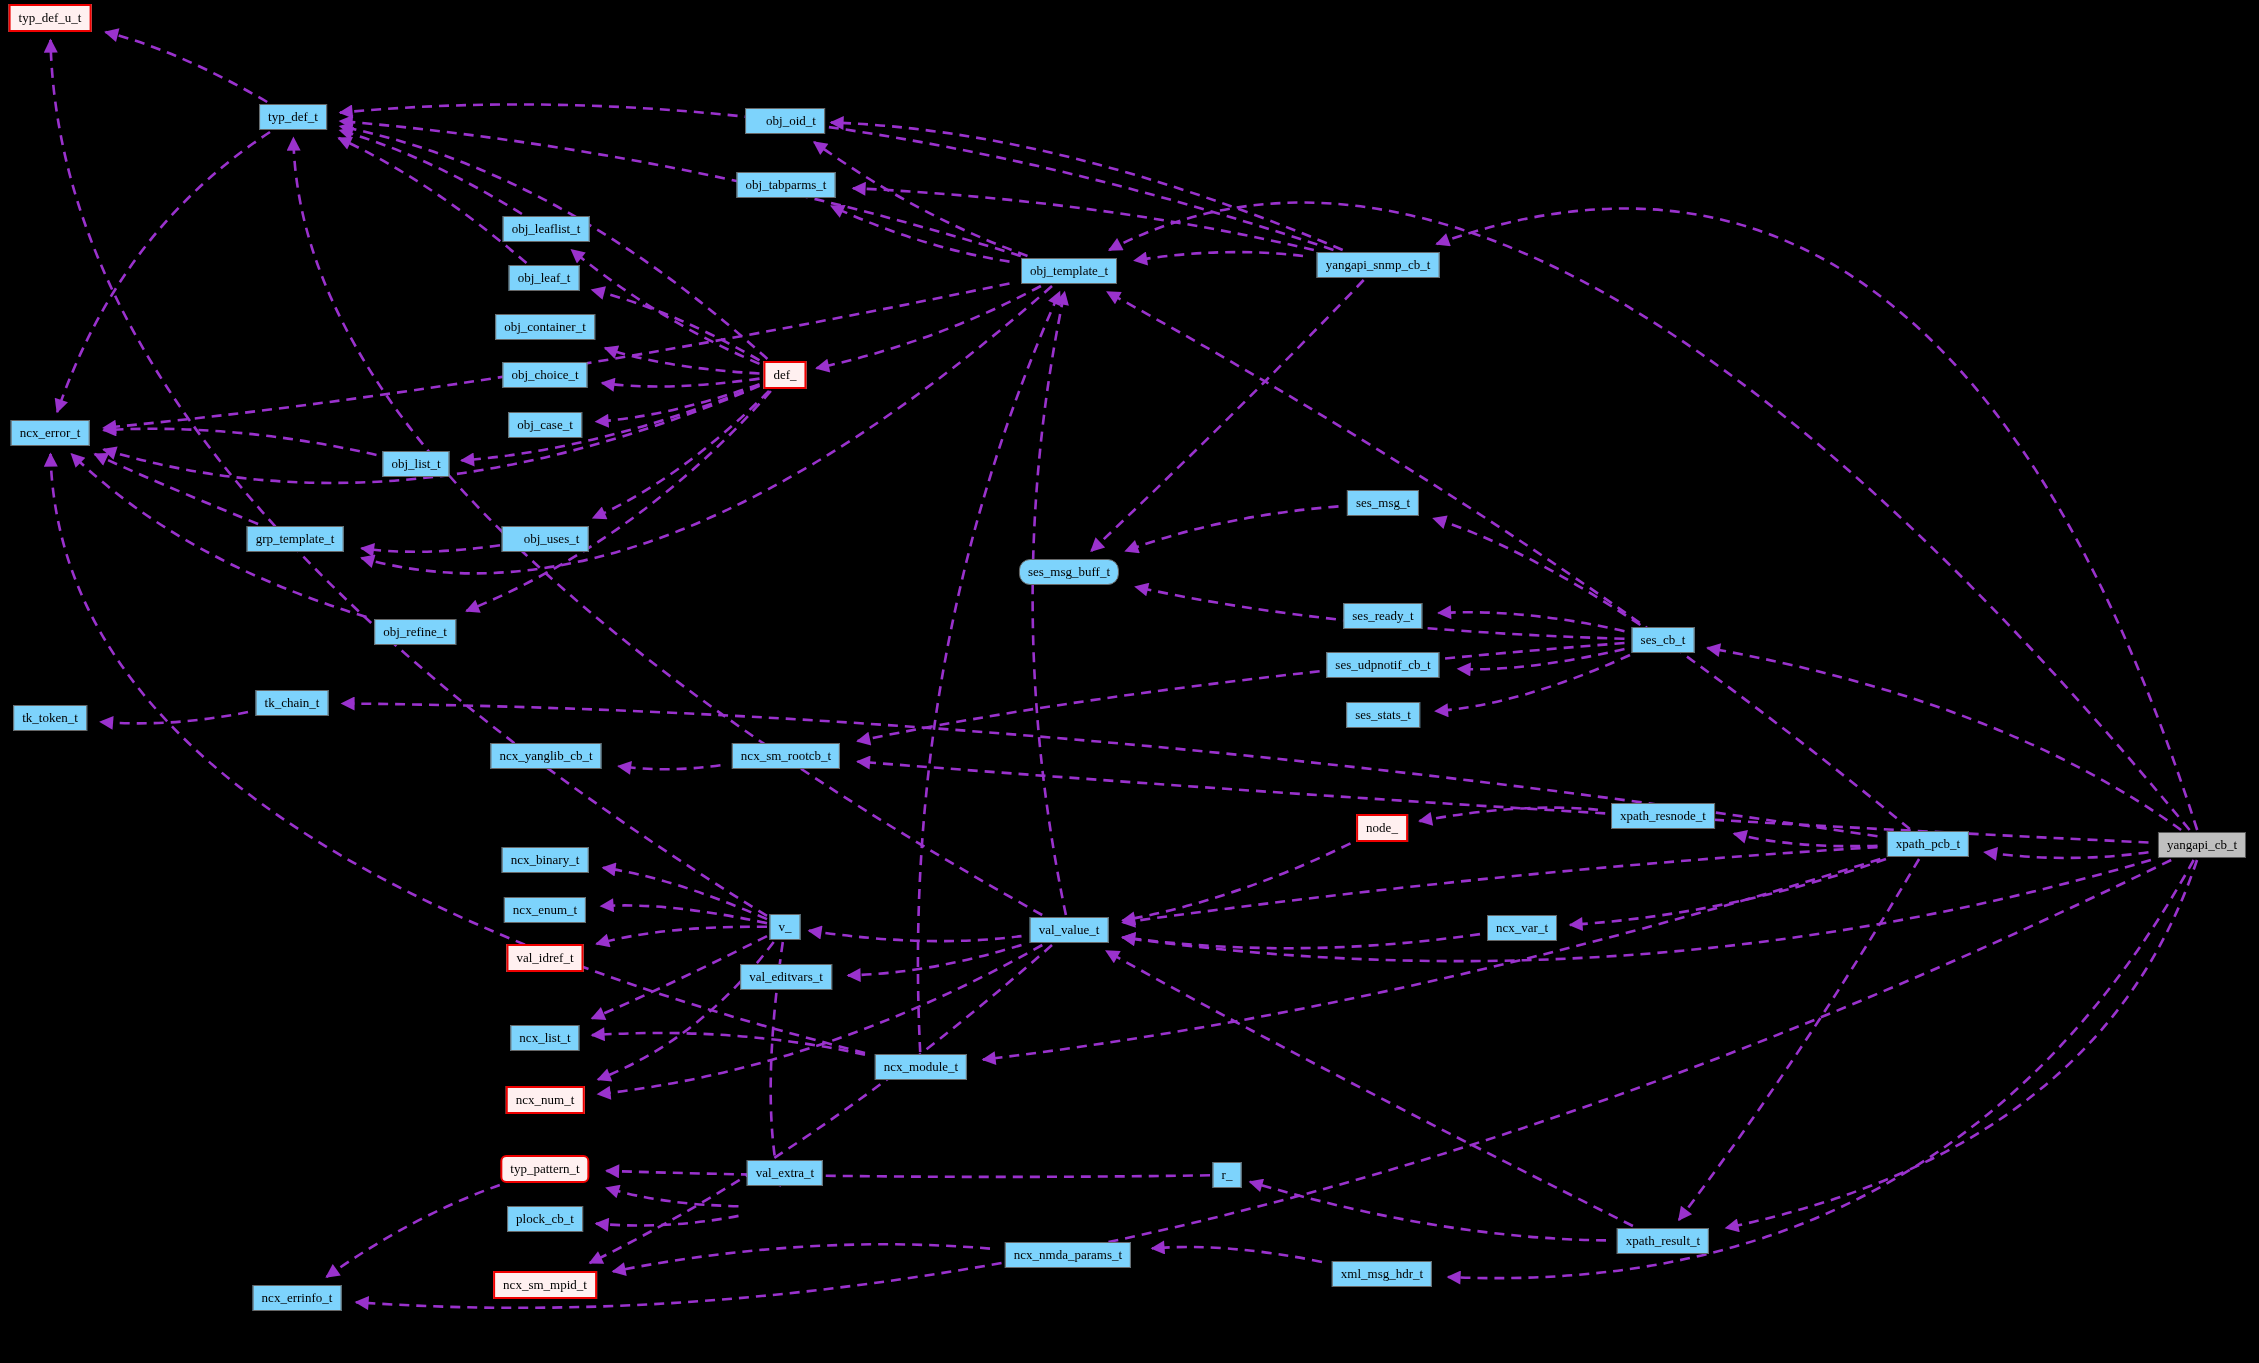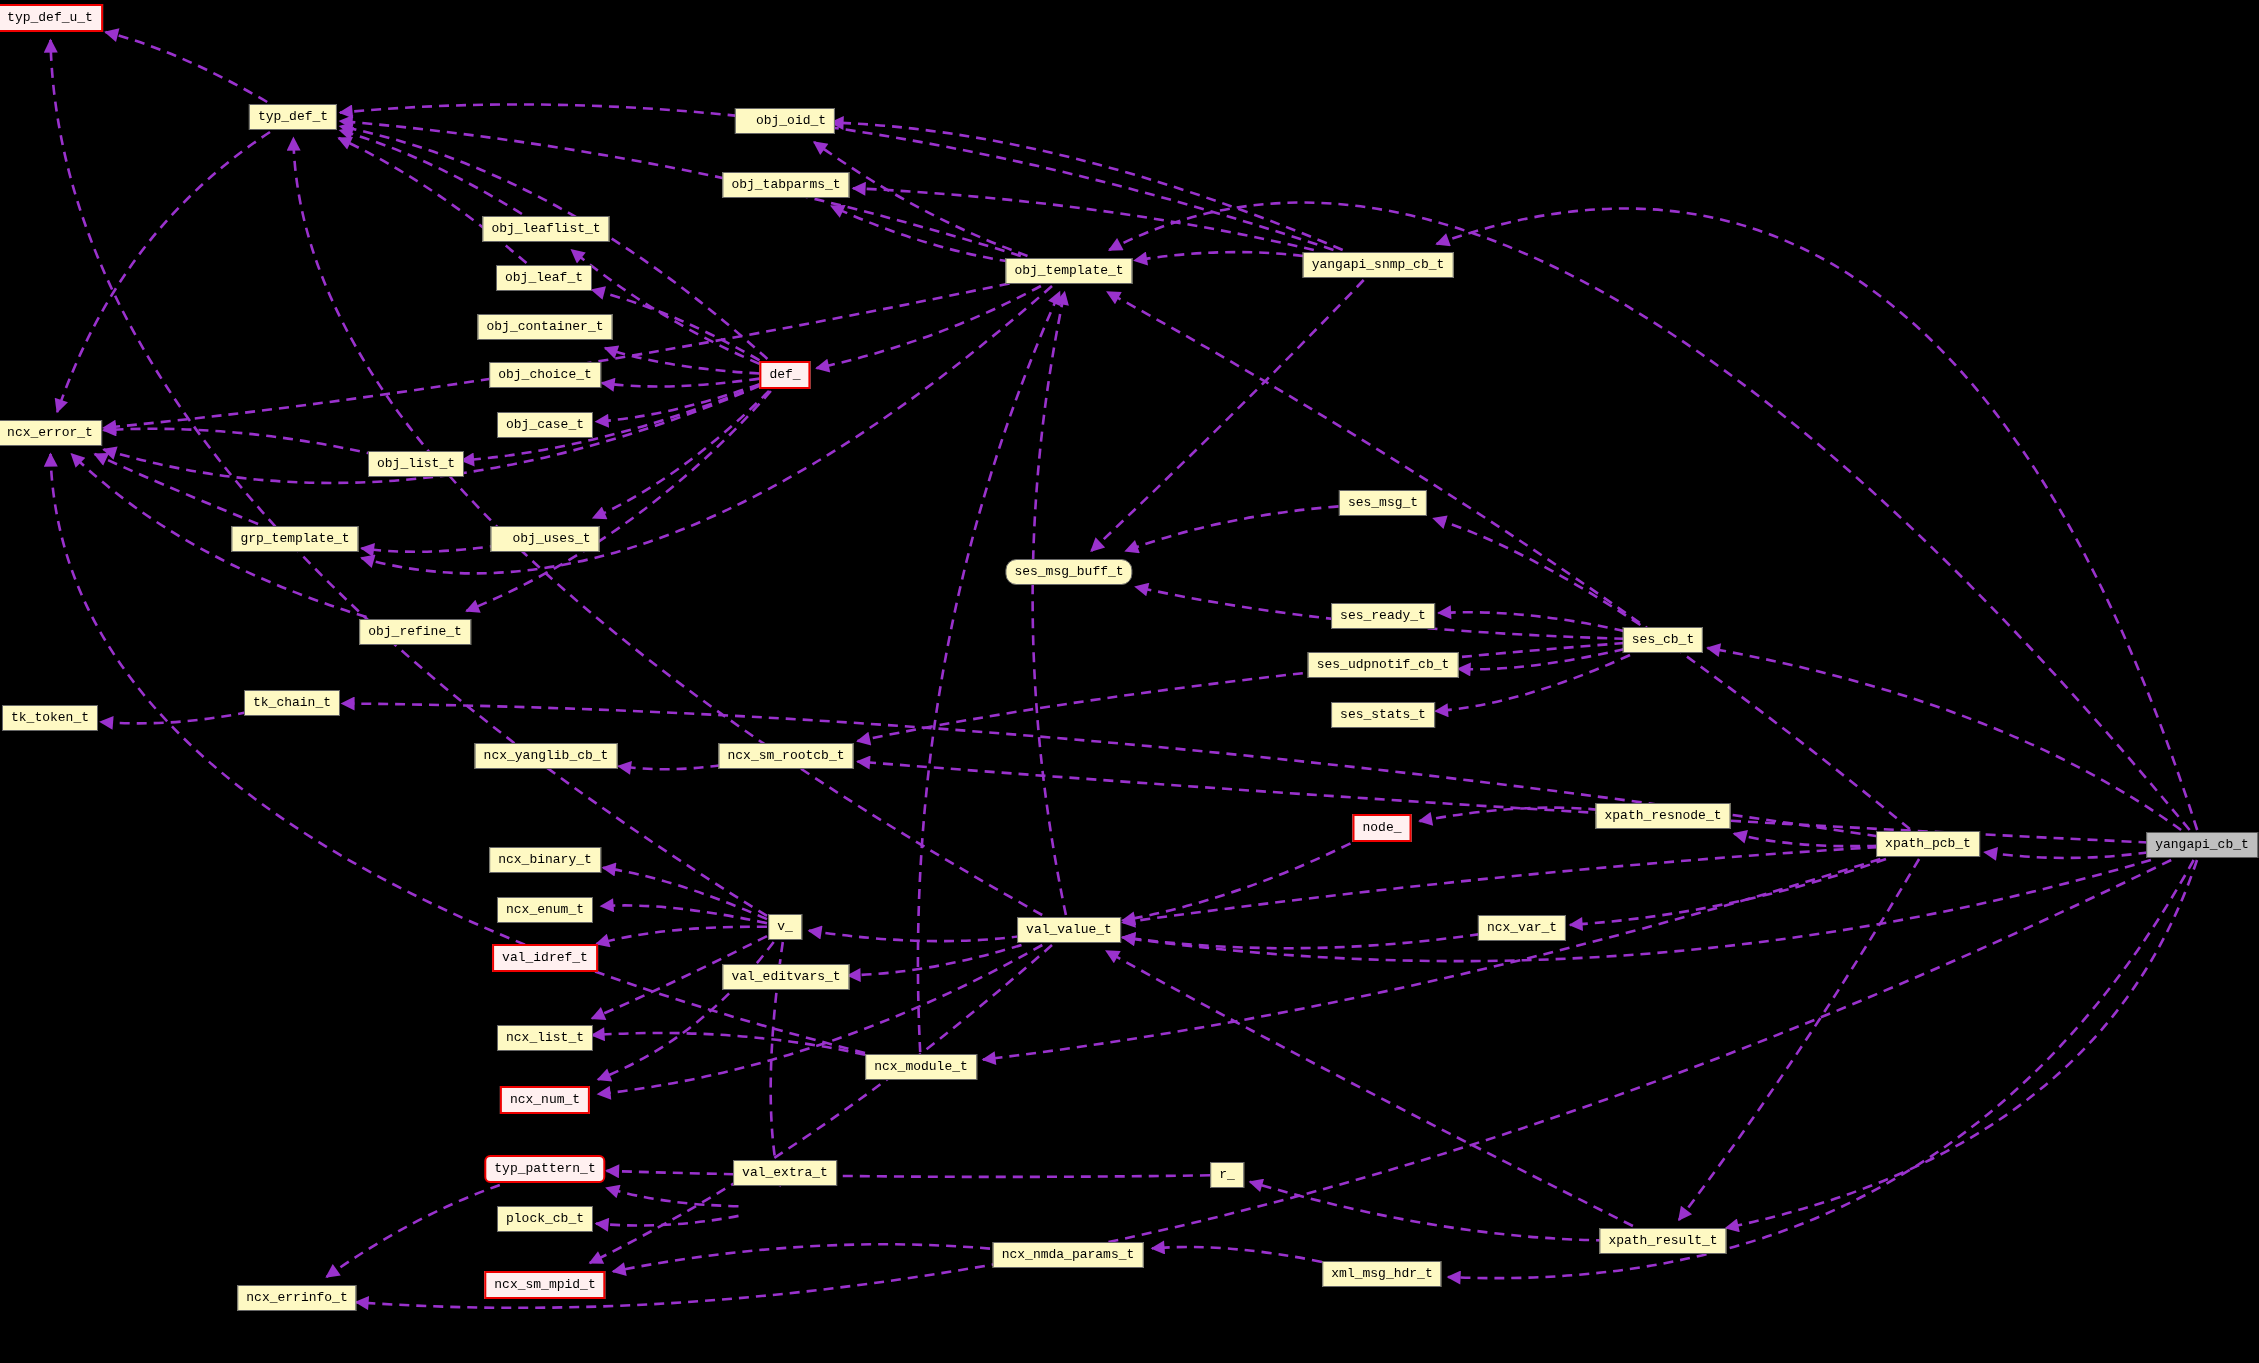--- a/index.html
+++ b/index.html
@@ -1,19 +1,19 @@
 <!DOCTYPE html>
 <html><head>
 <meta charset="utf-8">
 <style>
   html,body{margin:0;padding:0;background:#000;}
   #graph-canvas{position:relative;width:2259px;height:1363px;background:#000;overflow:hidden;
-    font-family:Liberation Mono, monospace;}
+    font-family:Liberation Serif, serif;}
   #edge-layer{position:absolute;left:0;top:0;width:2259px;height:1363px;}
-  .gnode{position:absolute;transform:translate(-50%,-50%);background:#fef9c3;border:1.5px solid #676767;
+  .gnode{position:absolute;transform:translate(-50%,-50%);background:#7dd3fc;border:1.5px solid #676767;
     color:#000;font-size:13px;line-height:1;padding:5px 8px 6px 8px;white-space:nowrap;cursor:pointer;z-index:2;}
   .gnode.red{border:2px solid #ee0000;background:#fff0f0;}
   .gnode.current{background:#bfbfbf;border:1.5px solid #5a5a5a;}
 </style>
 </head>
 <body>
 
 <div id="graph-canvas">
   <svg id="edge-layer" width="2259" height="1363" viewBox="0 0 2259 1363">
     <defs>

